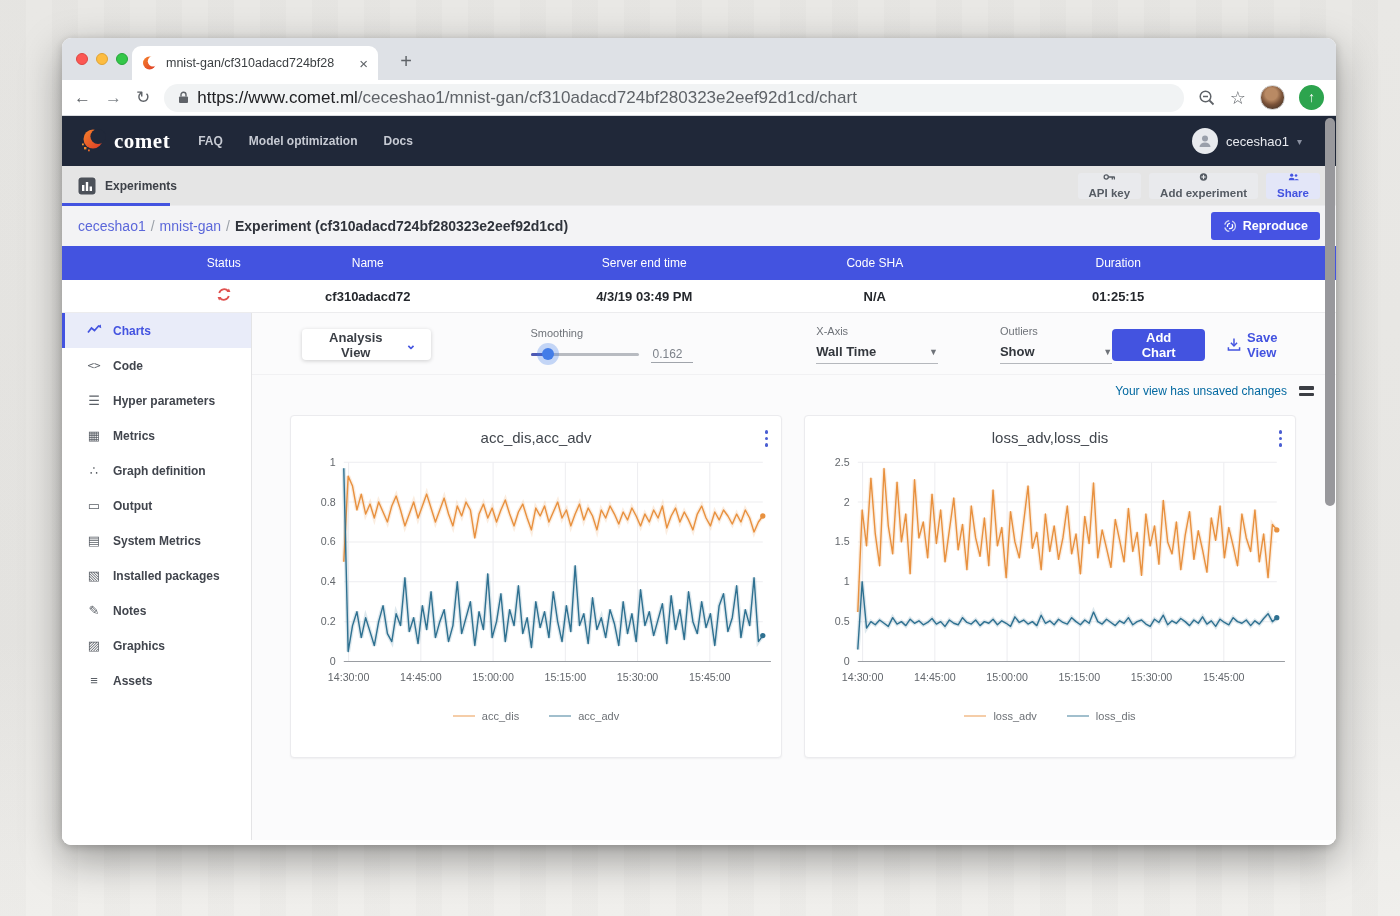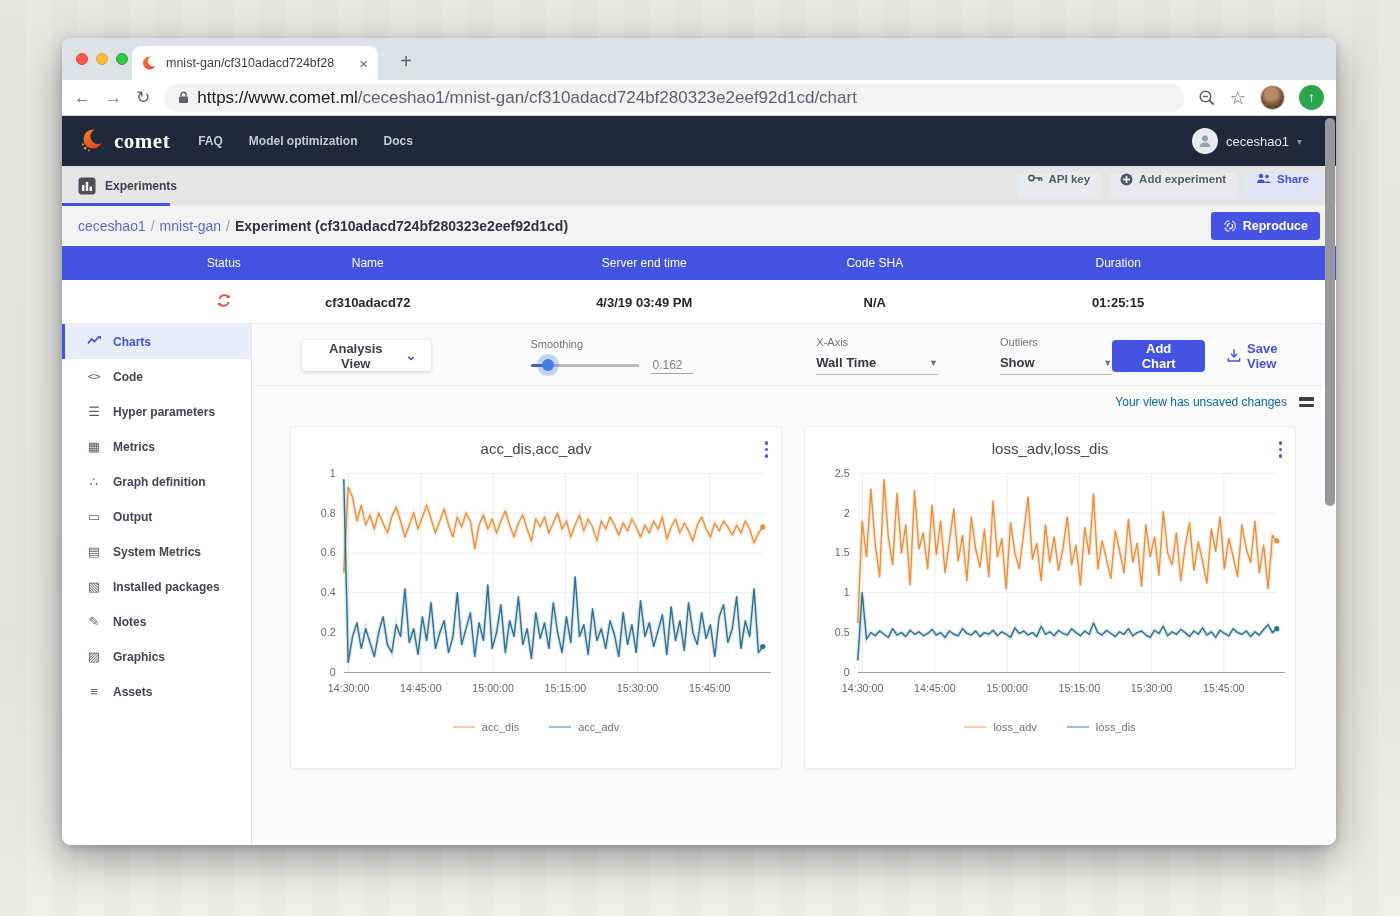--- a/index.html
+++ b/index.html
@@ -46,34 +46,34 @@
   .nav-right{ margin-left:auto; display:flex; align-items:center; gap:8px; padding-right:16px;}
   .nav-avatar{ width:26px; height:26px; border-radius:50%; background:#e8eaee; display:flex; align-items:center; justify-content:center;}
   .nav-user{ color:#e8eaef; font-size:13px;}
   .nav-caret{ color:#8a90a0; font-size:10px;}
   
   .tabsrow{ height:40px; background:#e5e5e5; border-bottom:1px solid #ebebed; display:flex; align-items:center; padding:1px 16px; position:relative;}
   .exp-tab{ display:flex; align-items:center; gap:9px;}
   .exp-label{ font-size:12px; font-weight:bold; color:#3d4148;}
   .tab-underline{ position:absolute; left:0; bottom:-1px; width:108px; height:3px; background:#4353e0;}
   .row-actions{ margin-left:auto; display:flex; gap:8px;}
-  .pill{ height:26px; background:#e9eaed; border:none; border-radius:3px; padding:0 11px; display:flex; align-items:flex-start; gap:6px;
-    font-size:11.5px; color:#555b63; font-weight:bold; font-family:inherit;}
+  .pill{ height:26px; background:#e9eaed; border:none; border-radius:3px; padding:0 11px; display:flex; align-items:center; gap:6px;
+    font-size:11.5px; color:#555b63; font-weight:bold; font-family:inherit;flex-direction:column;}
   .pill.share{ background:#e3e6f8; color:#4353e0;}
   
   .crumbrow{ height:40px; background:#f3f3f5; display:flex; align-items:center; padding:0 16px; font-size:14px;}
   .crumb-link{ color:#5b67da;}
   .crumb-sep{ color:#9aa0a8; margin:0 5px;}
   .crumb-cur{ color:#2f333b; font-weight:bold;}
   .reproduce{ margin-left:auto; height:28px; background:#4653e3; border:none; border-radius:3px; color:#fff;
     font-size:12.5px; font-weight:bold; padding:0 12px; display:flex; align-items:center; gap:6px; font-family:inherit;}
   
   .thead{ height:34px; background:#4353e0; position:relative;}
   .thead span{ position:absolute; top:50%; transform:translate(-50%,-50%); color:#fff; font-size:12px;}
-  .trow{ height:44px; background:#fff; border-bottom:1px solid #ececee; position:relative;}
+  .trow{ height:33px; background:#fff; border-bottom:1px solid #ececee; position:relative;}
   .trow .cell{ position:absolute; top:50%; transform:translate(-50%,-50%); color:#24272c; font-size:13px; font-weight:bold;}
   .c0{left:12.7%;} .c1{left:24%;} .c2{left:45.7%;} .c3{left:63.8%;} .c4{left:82.9%;}
   
   .bodyrow{ display:flex; height:527px;}
   .sidebar{ width:190px; background:#fff; border-right:1px solid #e4e4e6;}
   .side-item{ height:35px; display:flex; align-items:center; gap:10px; padding-left:20px;
     font-size:12px; color:#41454d; font-weight:bold; border-left:3px solid transparent;}
   .side-item .icn{ width:18px; text-align:center; font-size:13px; color:#5a5f66; font-weight:normal;}
   .side-item.active{ background:#e9ecf9; border-left-color:#4353e0; color:#4353e0;}
   .main{ flex:1; background:#fbfbfc; position:relative; overflow:hidden;}

